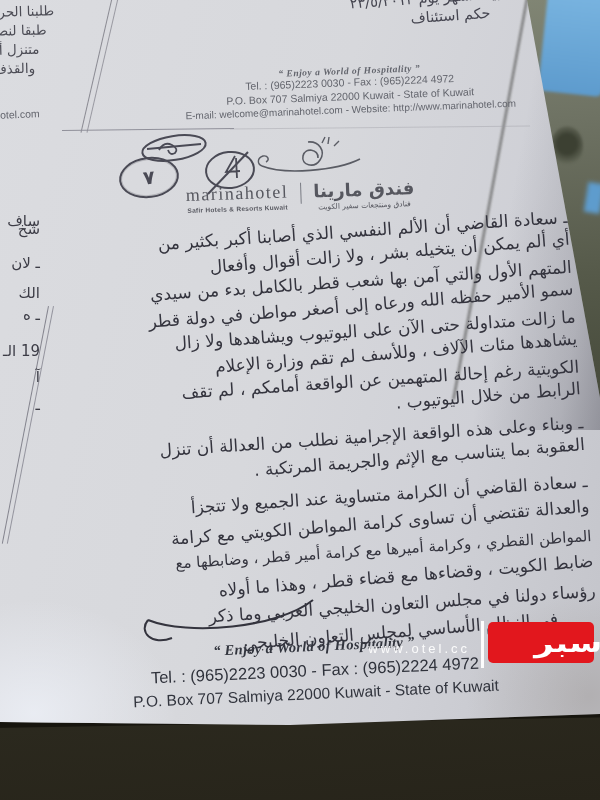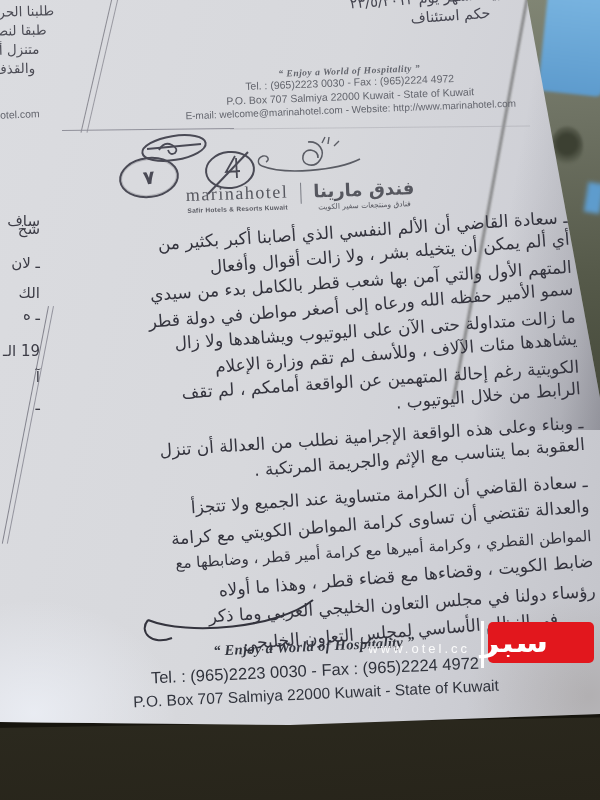--- a/index.html
+++ b/index.html
@@ -95,21 +95,21 @@
   .sig-swash{position:absolute;left:128px;top:594px;}
   
   .footer-block{position:absolute;left:80px;top:638px;width:470px;text-align:center;
                 transform:rotate(-2.6deg);color:#32353e;}
   .f-tagline{font-family:"Liberation Serif",serif;font-style:italic;font-weight:bold;font-size:14.5px;letter-spacing:.3px;}
   .f-tel{font-family:"Liberation Sans",sans-serif;font-size:16.5px;margin-top:6px;color:#2f323b;}
   .f-po{font-family:"Liberation Sans",sans-serif;font-size:15.5px;margin-top:5px;}
   
   .watermark{position:absolute;left:360px;top:614px;width:240px;height:60px;z-index:9;}
   .wm-redbox{position:absolute;right:6px;top:8px;width:106px;height:41px;border-radius:5px;
-             display:flex;align-items:center;justify-content:flex-start;}
+             display:flex;align-items:center;justify-content:flex-end;}
   .wm-logo{color:#fff;font-size:26px;font-weight:bold;transform:scaleX(1.3);letter-spacing:1px;}
   .wm-bar{position:absolute;right:116px;top:7px;width:3px;height:47px;background:rgba(255,255,255,.95);}
   .wm-caption{position:absolute;right:124px;top:7px;font-size:13.5px;color:#fff;white-space:nowrap;
               text-shadow:0 0 2px rgba(0,0,0,.18);}
   .wm-url{position:absolute;right:130px;top:27px;font-family:"Liberation Sans",sans-serif;font-size:13px;
           letter-spacing:3px;color:rgba(255,255,255,.93);white-space:nowrap;}
   svg{display:block;}
 </style>
 </head>
 <body>

